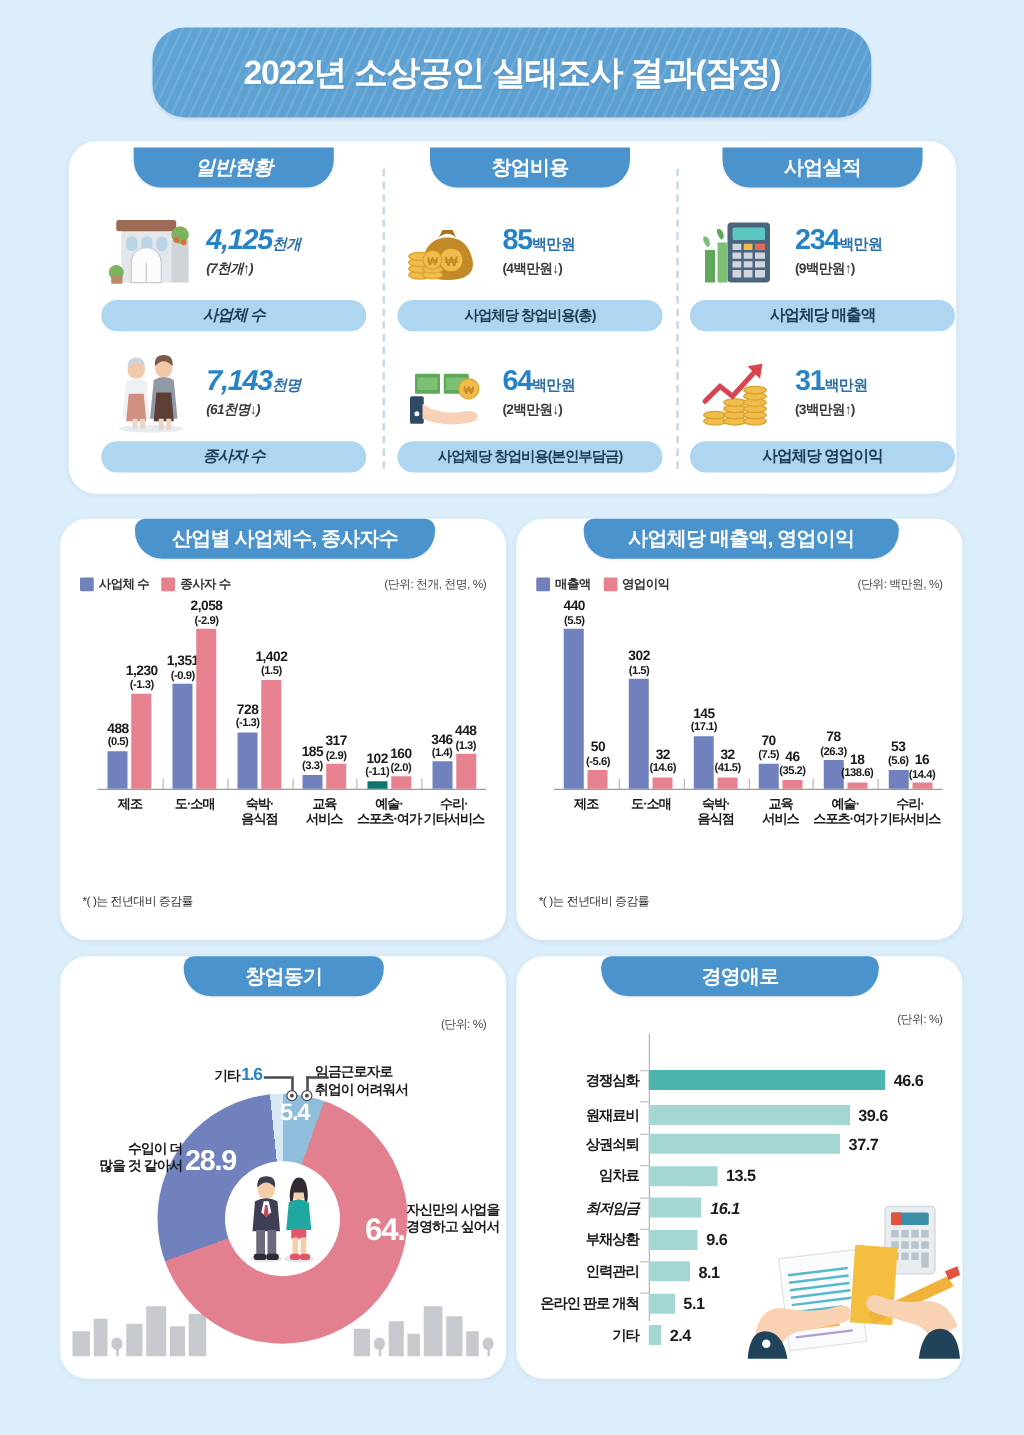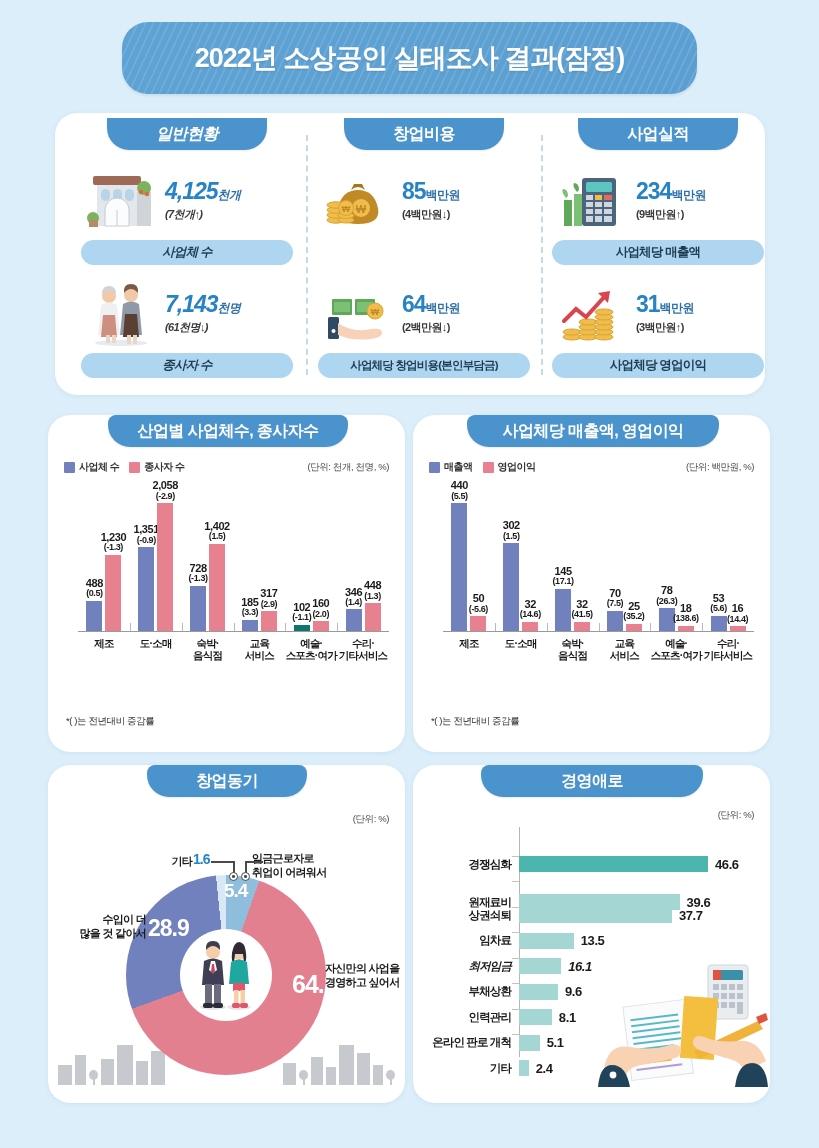--- a/index.html
+++ b/index.html
@@ -230,20 +230,21 @@
           </g>
           <circle cx="28" cy="40" r="7.5" fill="#f0bd4c" stroke="#d9a32f"></circle>
           <text x="28" y="44" font-size="9" fill="#c28a26" text-anchor="middle" font-weight="bold">₩</text>
         </svg>
       </div>
       <div class="stat-txt">
         <div class="stat-big"><span>85</span><span class="unit">백만원</span></div>
         <div class="stat-sub">(4백만원↓)</div>
       </div>
     </div>
+    <div class="stat-lbl">사업체당 창업비용(총)</div>
   </div>
 
   <div class="stat s2 wide">
     <div class="stat-row">
       <div class="stat-ico">
         <svg width="80" height="66" viewBox="0 0 80 66">
           <rect x="14" y="18" width="20" height="16" rx="1" fill="#5fa85a"></rect>
           <rect x="16" y="21" width="16" height="10" fill="#7cc075"></rect>
           <rect x="37" y="18" width="20" height="16" rx="1" fill="#5fa85a"></rect>
           <rect x="39" y="21" width="16" height="10" fill="#7cc075"></rect>
@@ -515,21 +516,21 @@
       <div class="tick" style="left: 169.5px; top: 138px;"></div>
       <div class="grp" style="left: 173.417px; width: 44px; top: 0px; height: 146px;">
         <div class="bar" style="height: 20.3636px; background: rgb(113, 129, 189);">
           <div class="blab">
             <span class="v">70</span>
             <span class="p">(7.5)</span>
           </div>
         </div>
         <div class="bar" style="height: 7.27273px; background: rgb(232, 129, 143);">
           <div class="blab">
-            <span class="v">25</span>
+            <span class="v">46</span>
             <span class="p">(35.2)</span>
           </div>
         </div>
       </div>
       <div class="xlab" style="left: 161.417px; width: 68px; top: 152px; white-space: pre-line;">교육
 서비스</div>
       <div class="tick" style="left: 221.333px; top: 138px;"></div>
       <div class="grp" style="left: 225.25px; width: 44px; top: 0px; height: 146px;">
         <div class="bar" style="height: 22.6909px; background: rgb(113, 129, 189);">
           <div class="blab">
@@ -692,21 +693,21 @@
     <path d="M170 126 q-2 -24 -16 -24 q-14 0 -17 24z" fill="#20435a"></path>
   </svg>
 
   <div id="hchart" style="position:absolute; left:14px; top:62px; right:10px; height:240px;">
       <div class="vaxis" style="left: 92px; top: 0px; height: 229.5px;"></div>
       <div class="hrow" style="top: 3px;">
         <div class="hcat">경쟁심화</div>
         <div class="hbar" style="width: 189px; background: rgb(76, 181, 173);"></div>
         <span class="hval">46.6</span>
       </div>
-      <div class="hrow" style="top: 41px;">
+      <div class="hrow" style="top: 31px;">
         <div class="hcat">원재료비</div>
         <div class="hbar" style="width: 160.609px; background: rgb(164, 215, 211);"></div>
         <span class="hval">39.6</span>
       </div>
       <div class="htick" style="left: 85px; top: 28.5px;"></div>
       <div class="hrow" style="top: 54px;">
         <div class="hcat">상권쇠퇴</div>
         <div class="hbar" style="width: 152.903px; background: rgb(164, 215, 211);"></div>
         <span class="hval">37.7</span>
       </div>

